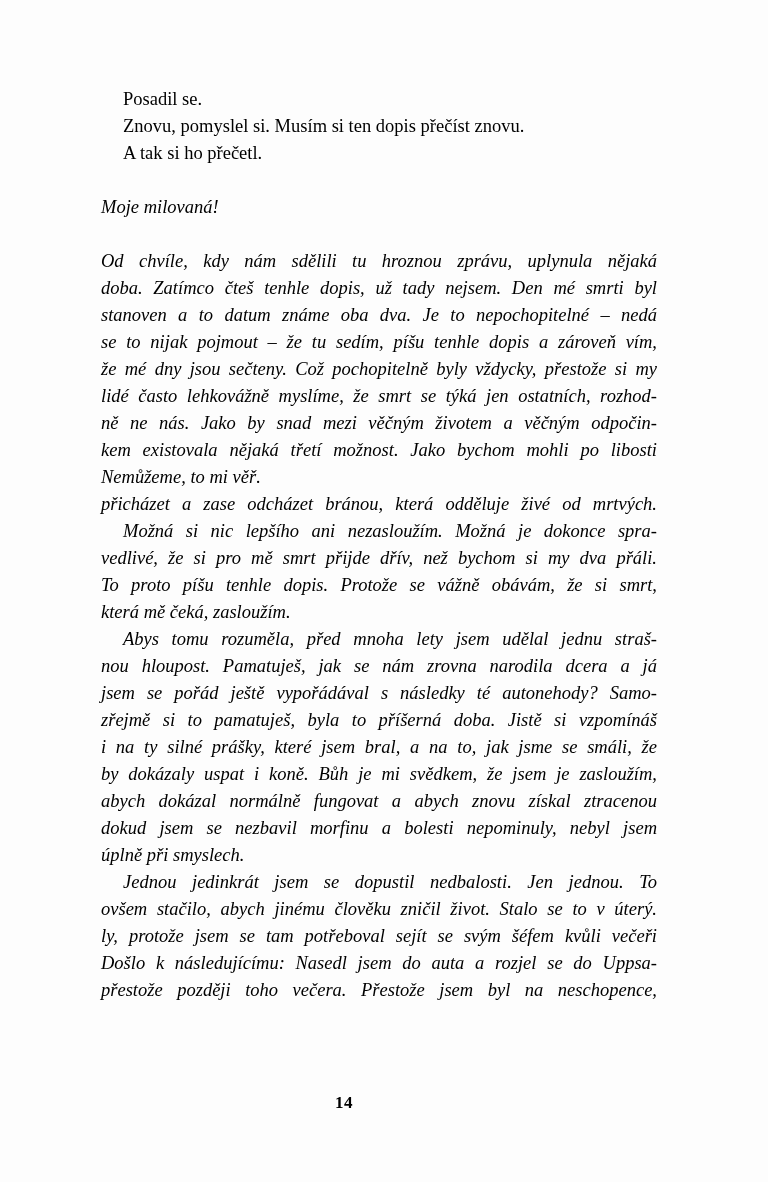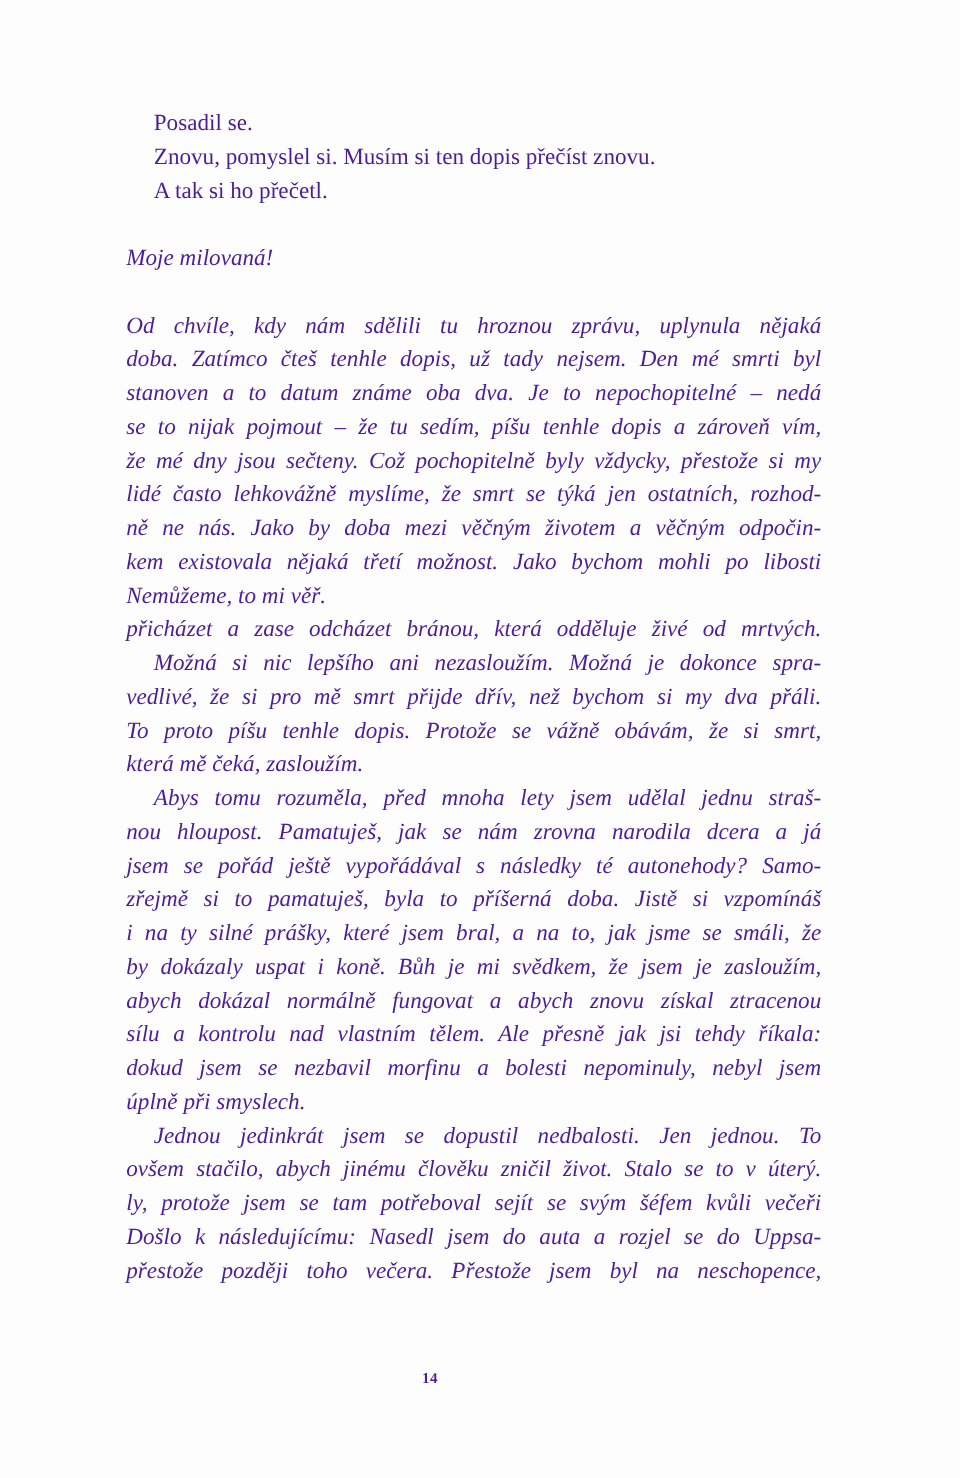--- a/index.html
+++ b/index.html
@@ -5,21 +5,21 @@
   html, body {
     margin: 0;
     padding: 0;
     background: #ffffff;
   }
   .page {
     position: relative;
     width: 768px;
     height: 1182px;
     background: #fdfdfd;
-    color: #4c1d95;
+    color: #000000;
     font-family: "Liberation Serif", serif;
     overflow: hidden;
   }
   .text-block {
     position: absolute;
     left: 101px;
     top: 86px;
     width: 556px;
   }
   .line {
@@ -44,21 +44,21 @@
   }
   .spacer { height: 27px; }
   .page-number {
     position: absolute;
     left: 0;
     top: 1089px;
     width: 688px;
     height: 27px;
     line-height: 27px;
     text-align: center;
-    font-size: 12px;
+    font-size: 17px;
     font-weight: bold;
     letter-spacing: 0.5px;
   }
 </style>
 </head>
 <body>
 
 <div class="page">
   <div class="text-block">
     <div id="narration">
@@ -70,40 +70,39 @@
     <div class="salutation">Moje milovaná!</div>
     <div class="spacer"></div>
     <div id="letter-body">
         <div>
           <div class="line italic just">Od chvíle, kdy nám sdělili tu hroznou zprávu, uplynula nějaká</div>
           <div class="line italic just">doba. Zatímco čteš tenhle dopis, už tady nejsem. Den mé smrti byl</div>
           <div class="line italic just">stanoven a to datum známe oba dva. Je to nepochopitelné – nedá</div>
           <div class="line italic just">se to nijak pojmout – že tu sedím, píšu tenhle dopis a zároveň vím,</div>
           <div class="line italic just">že mé dny jsou sečteny. Což pochopitelně byly vždycky, přestože si my</div>
           <div class="line italic just">lidé často lehkovážně myslíme, že smrt se týká jen ostatních, rozhod-</div>
-          <div class="line italic just">ně ne nás. Jako by doba mezi věčným životem a věčným odpočin-</div>
+          <div class="line italic just">ně ne nás. Jako by snad mezi věčným životem a věčným odpočin-</div>
           <div class="line italic just">kem existovala nějaká třetí možnost. Jako bychom mohli po libosti</div>
           <div class="line italic">Nemůžeme, to mi věř.</div>
           <div class="line italic just">přicházet a zase odcházet bránou, která odděluje živé od mrtvých.</div>
         </div>
         <div>
           <div class="line italic just indent">Možná si nic lepšího ani nezasloužím. Možná je dokonce spra-</div>
           <div class="line italic just">vedlivé, že si pro mě smrt přijde dřív, než bychom si my dva přáli.</div>
           <div class="line italic just">To proto píšu tenhle dopis. Protože se vážně obávám, že si smrt,</div>
           <div class="line italic">která mě čeká, zasloužím.</div>
         </div>
         <div>
           <div class="line italic just indent">Abys tomu rozuměla, před mnoha lety jsem udělal jednu straš-</div>
           <div class="line italic just">nou hloupost. Pamatuješ, jak se nám zrovna narodila dcera a já</div>
           <div class="line italic just">jsem se pořád ještě vypořádával s následky té autonehody? Samo-</div>
           <div class="line italic just">zřejmě si to pamatuješ, byla to příšerná doba. Jistě si vzpomínáš</div>
           <div class="line italic just">i na ty silné prášky, které jsem bral, a na to, jak jsme se smáli, že</div>
           <div class="line italic just">by dokázaly uspat i koně. Bůh je mi svědkem, že jsem je zasloužím,</div>
           <div class="line italic just">abych dokázal normálně fungovat a abych znovu získal ztracenou</div>
-          <div class="line italic just">sílu a kontrolu nad vlastním tělem. Ale přesně jak jsi tehdy říkala:</div>
           <div class="line italic just">dokud jsem se nezbavil morfinu a bolesti nepominuly, nebyl jsem</div>
           <div class="line italic">úplně při smyslech.</div>
         </div>
         <div>
           <div class="line italic just indent">Jednou jedinkrát jsem se dopustil nedbalosti. Jen jednou. To</div>
           <div class="line italic just">ovšem stačilo, abych jinému člověku zničil život. Stalo se to v úterý.</div>
           <div class="line italic just">ly, protože jsem se tam potřeboval sejít se svým šéfem kvůli večeři</div>
           <div class="line italic just">Došlo k následujícímu: Nasedl jsem do auta a rozjel se do Uppsa-</div>
           <div class="line italic just">přestože později toho večera. Přestože jsem byl na neschopence,</div>
         </div>

